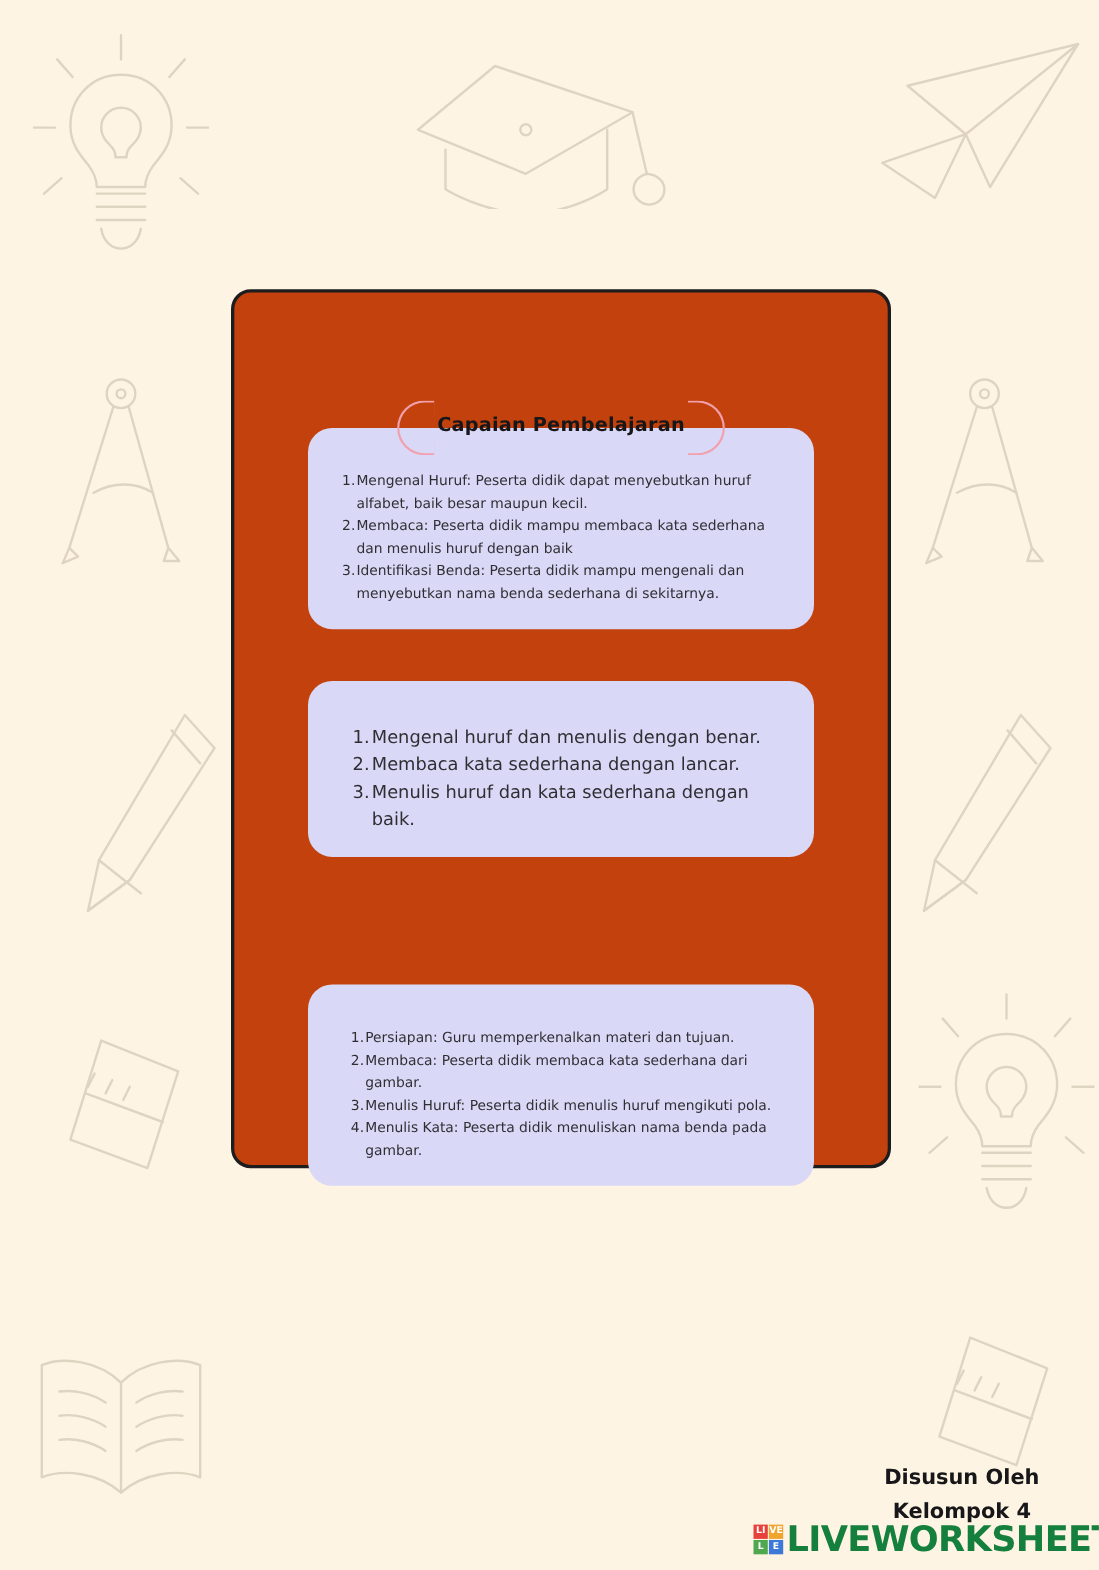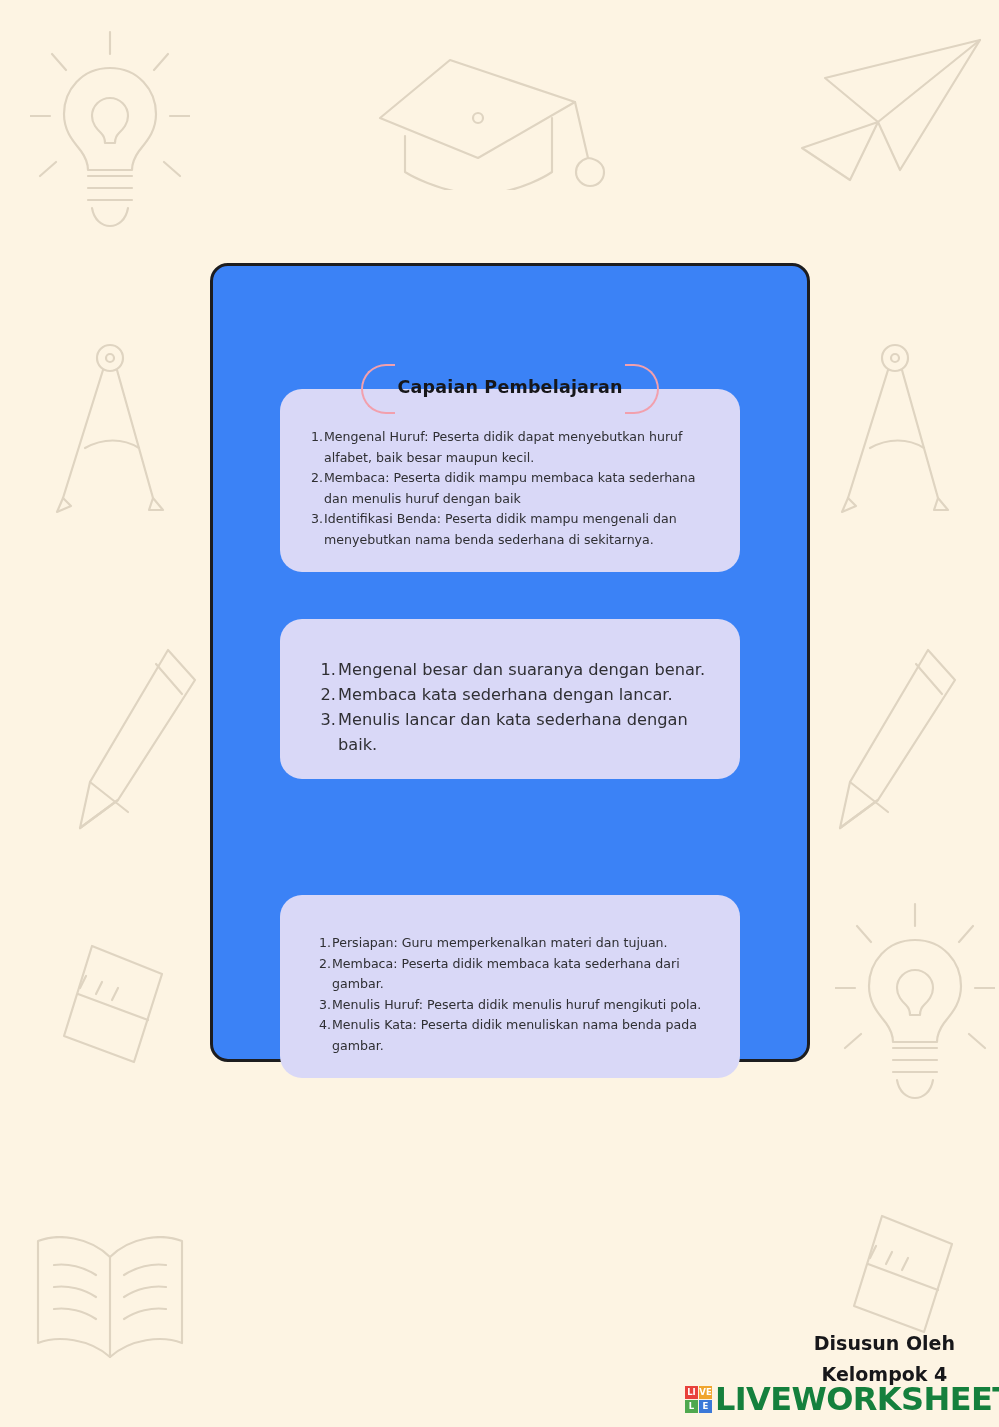--- a/index.html
+++ b/index.html
@@ -27,21 +27,21 @@
     pointer-events: none;
   }
 
   
   .card {
     position: absolute;
     left: 210px;
     top: 263px;
     width: 600px;
     height: 799px;
-    background: #3b82f6;
+    background: #c2410c;
     border: 3px solid #1d1d1f;
     border-radius: 18px;
     box-sizing: border-box;
     z-index: 5;
   }
 
   .section {
     position: absolute;
     left: 0;
     width: 100%;
@@ -125,21 +125,21 @@
   .large ol.items li {
     font-size: 16.2px;
     line-height: 25px;
     margin-bottom: 0;
   }
   .large .num { width: 20px; margin-right: 2px; }
 
   
   .footer {
     position: absolute;
-    right: 44px;
+    right: 54px;
     top: 1328px;
     text-align: center;
     z-index: 6;
   }
   .footer-line {
     font-family: "DejaVu Sans", sans-serif;
     font-weight: bold;
     font-size: 19px;
     color: #17171a;
     line-height: 31px;
@@ -292,29 +292,29 @@
         </li>
       </ol>
     </div>
   </div>
 
   <div class="section large" style="top:377px;">
     <div class="body-box" style="width:460px; padding-left:36px; padding-right:30px;">
       <ol class="items">
         <li>
           <span class="num">1.</span>
-          <span class="txt">Mengenal besar dan suaranya dengan benar.</span>
+          <span class="txt">Mengenal huruf dan menulis dengan benar.</span>
         </li>
         <li>
           <span class="num">2.</span>
           <span class="txt">Membaca kata sederhana dengan lancar.</span>
         </li>
         <li>
           <span class="num">3.</span>
-          <span class="txt">Menulis lancar dan kata sederhana dengan baik.</span>
+          <span class="txt">Menulis huruf dan kata sederhana dengan baik.</span>
         </li>
       </ol>
     </div>
   </div>
 
   <div class="section small" style="top:653px;">
     <div class="body-box" style="width:460px; padding-left:34px; padding-right:26px;">
       <ol class="items">
         <li>
           <span class="num">1.</span>

